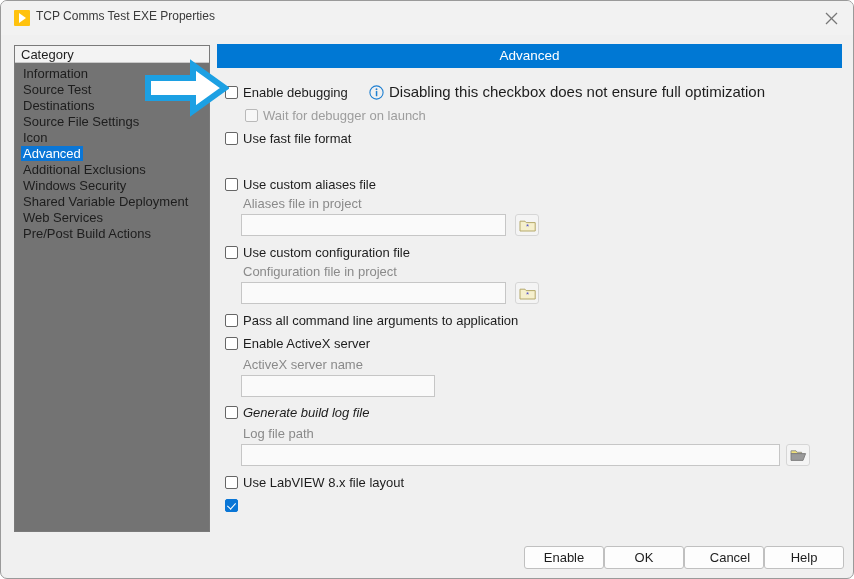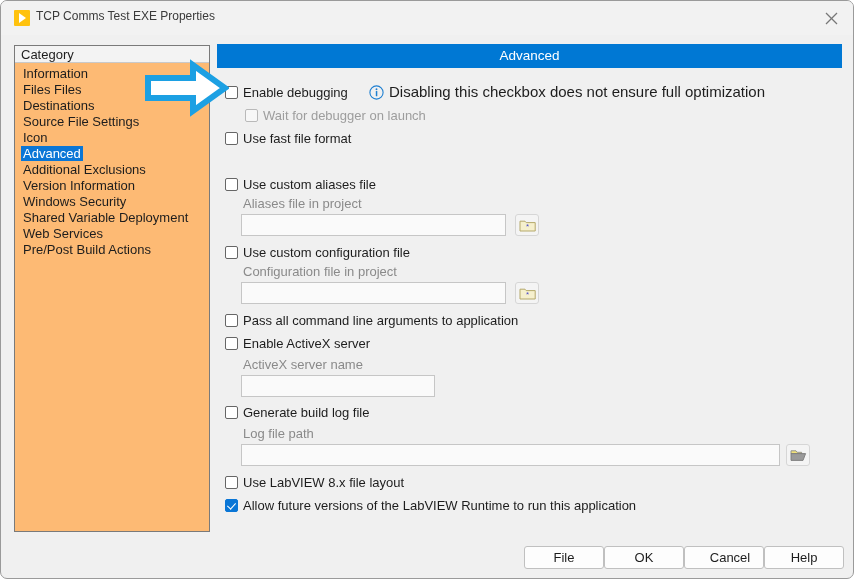--- a/index.html
+++ b/index.html
@@ -59,21 +59,21 @@
   }
   #close-btn svg { position: absolute; left: 16px; top: 11px; }
 
   
   #category-box {
     position: absolute;
     left: 13px; top: 44px;
     width: 196px;
     height: 487px;
     box-sizing: border-box;
-    background: #fdba74;
+    background: #737373;
     border: 1px solid #7a7a7a;
   }
   #category-header {
     height: 17px;
     line-height: 17px;
     padding-left: 6px;
     font-size: 13px;
     color: #1d1d1d;
     background: #f3f3f3;
     border-bottom: 1px solid #c9c9c9;
@@ -227,27 +227,26 @@
         <line x1="1" y1="1" x2="12" y2="12" stroke="#777777" stroke-width="1.2"></line>
         <line x1="12" y1="1" x2="1" y2="12" stroke="#777777" stroke-width="1.2"></line>
       </svg>
     </div>
   </div>
 
   <div id="category-box">
     <div id="category-header">Category</div>
     <div style="padding-top:3px;">
       <div class="cat-item"><span>Information</span></div>
-      <div class="cat-item"><span>Files Files</span></div>
+      <div class="cat-item"><span>Source Test</span></div>
       <div class="cat-item"><span>Destinations</span></div>
       <div class="cat-item"><span>Source File Settings</span></div>
       <div class="cat-item"><span>Icon</span></div>
       <div class="cat-item selected"><span>Advanced</span></div>
       <div class="cat-item"><span>Additional Exclusions</span></div>
-      <div class="cat-item"><span>Version Information</span></div>
       <div class="cat-item"><span>Windows Security</span></div>
       <div class="cat-item"><span>Shared Variable Deployment</span></div>
       <div class="cat-item"><span>Web Services</span></div>
       <div class="cat-item"><span>Pre/Post Build Actions</span></div>
     </div>
   </div>
 
   <div id="panel-header">Advanced</div>
 
   <div id="panel">
@@ -306,45 +305,45 @@
     <div class="row" style="left:8px; top:243px;">
       <span class="cb"></span><span class="lbl">Pass all command line arguments to application</span>
     </div>
 
     <div class="row" style="left:8px; top:266px;">
       <span class="cb"></span><span class="lbl">Enable ActiveX server</span>
     </div>
     <div class="sub-label" style="left:26px; top:289px;">ActiveX server name</div>
     <div class="txtfield" style="left:24px; top:307px; width:194px;"></div>
 
-    <div class="row" style="left:8px; top:335px;">
+    <div class="row" style="left:8px; top:335px;font-style:italic;">
       <span class="cb"></span><span class="lbl">Generate build log file</span>
     </div>
     <div class="sub-label" style="left:26px; top:358px;">Log file path</div>
     <div class="txtfield" style="left:24px; top:376px; width:539px;"></div>
     <div class="browse-btn" style="left:569px; top:376px;">
       <span>
         <svg width="18" height="15" viewBox="0 0 18 15" style="margin:3px 0 0 3px;">
           <path d="M1 2.8 h5 l1.2 1.5 h4.4 v1.6 h-10.6 z" fill="#f2e27a" stroke="#8a8a8a" stroke-width="0.9"></path>
           <path d="M1 5.6 h14.6 l-2.6 6.8 h-12 z" fill="#9a9a9a" stroke="#7a7a7a" stroke-width="0.9"></path>
         </svg>
       </span>
     </div>
 
     <div class="row" style="left:8px; top:405px;">
       <span class="cb"></span><span class="lbl">Use LabVIEW 8.x file layout</span>
     </div>
 
     <div class="row" style="left:8px; top:428px;">
-      <span class="cb checked"></span><span class="lbl">Allow future versions of the LabVIEW Runtime to run this application</span>
+      <span class="cb checked"></span>
     </div>
 
   </div>
 
-  <button class="btn" style="left:523px; top:545px;">File</button>
+  <button class="btn" style="left:523px; top:545px;">Enable</button>
   <button class="btn" style="left:603px; top:545px;">OK</button>
   <button class="btn" style="left:683px; top:545px;padding-left:12px;">Cancel</button>
   <button class="btn" style="left:763px; top:545px;">Help</button>
 
   <div id="arrow-annotation">
     <svg width="84" height="58" viewBox="0 0 84 58">
       <path d="M3 19 L48 19 L48 6 L80 29 L48 52 L48 39 L3 39 Z" fill="#ffffff" stroke="#1ca0e3" stroke-width="6" stroke-linejoin="miter"></path>
     </svg>
   </div>
 

